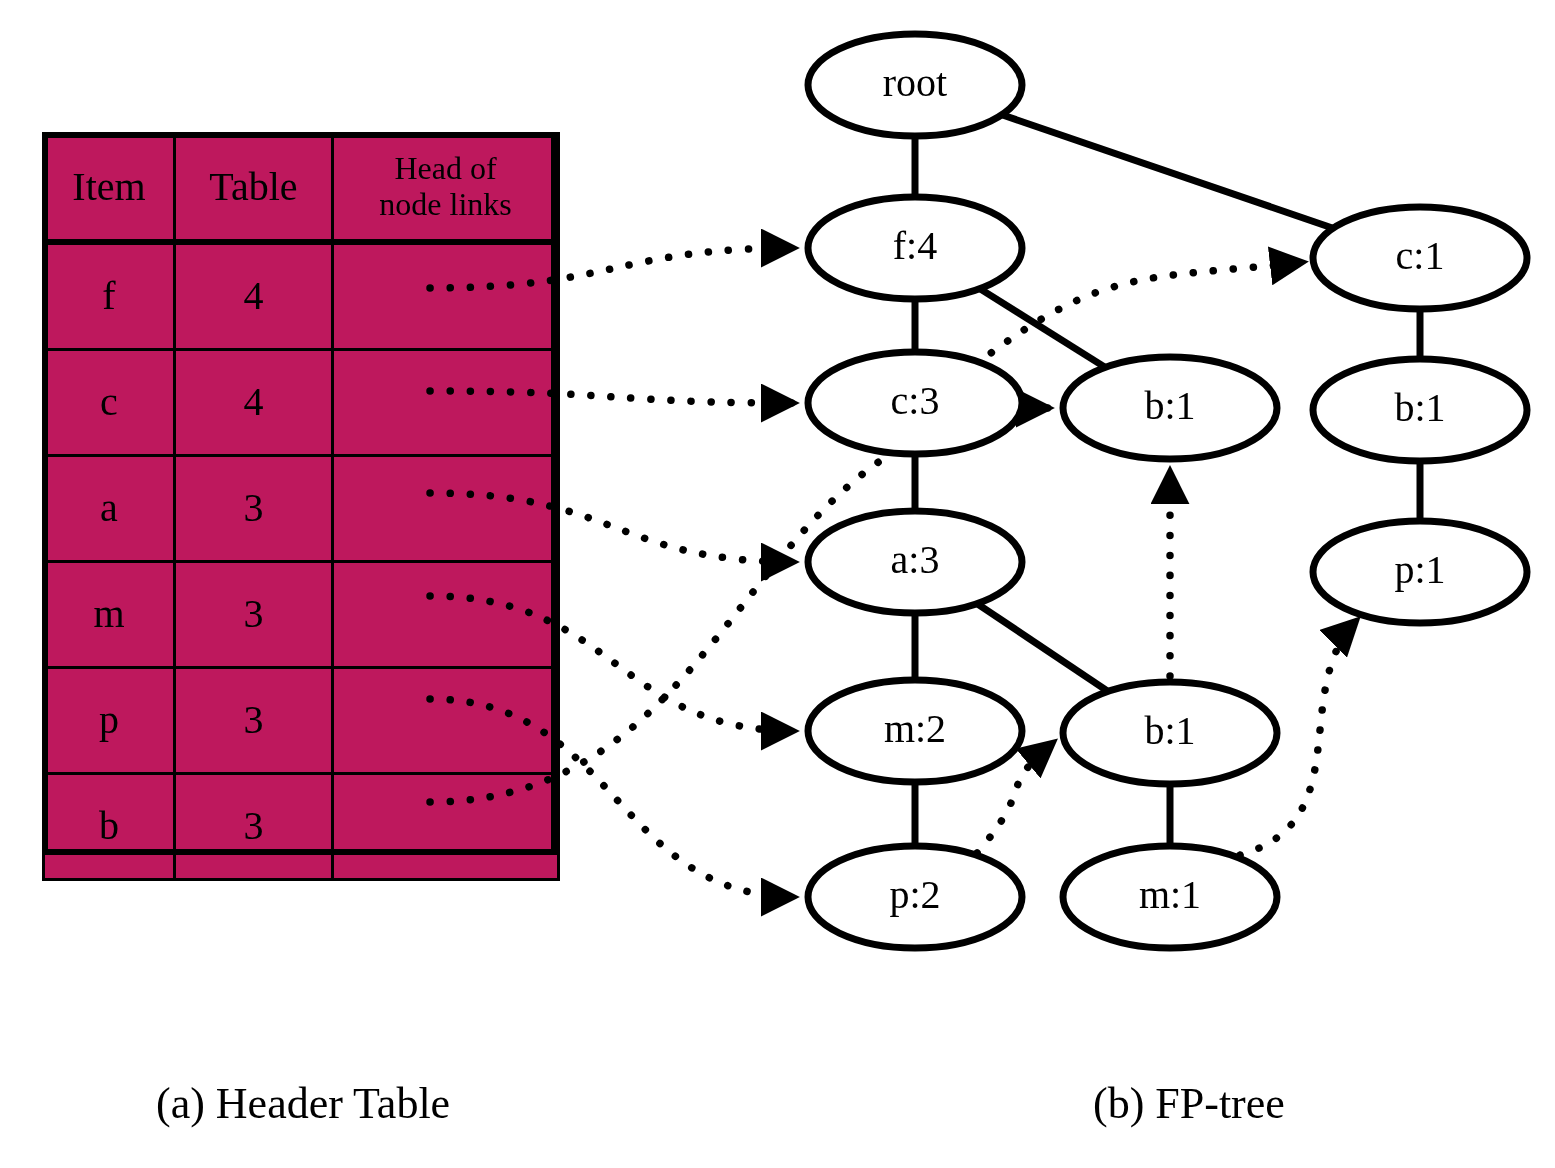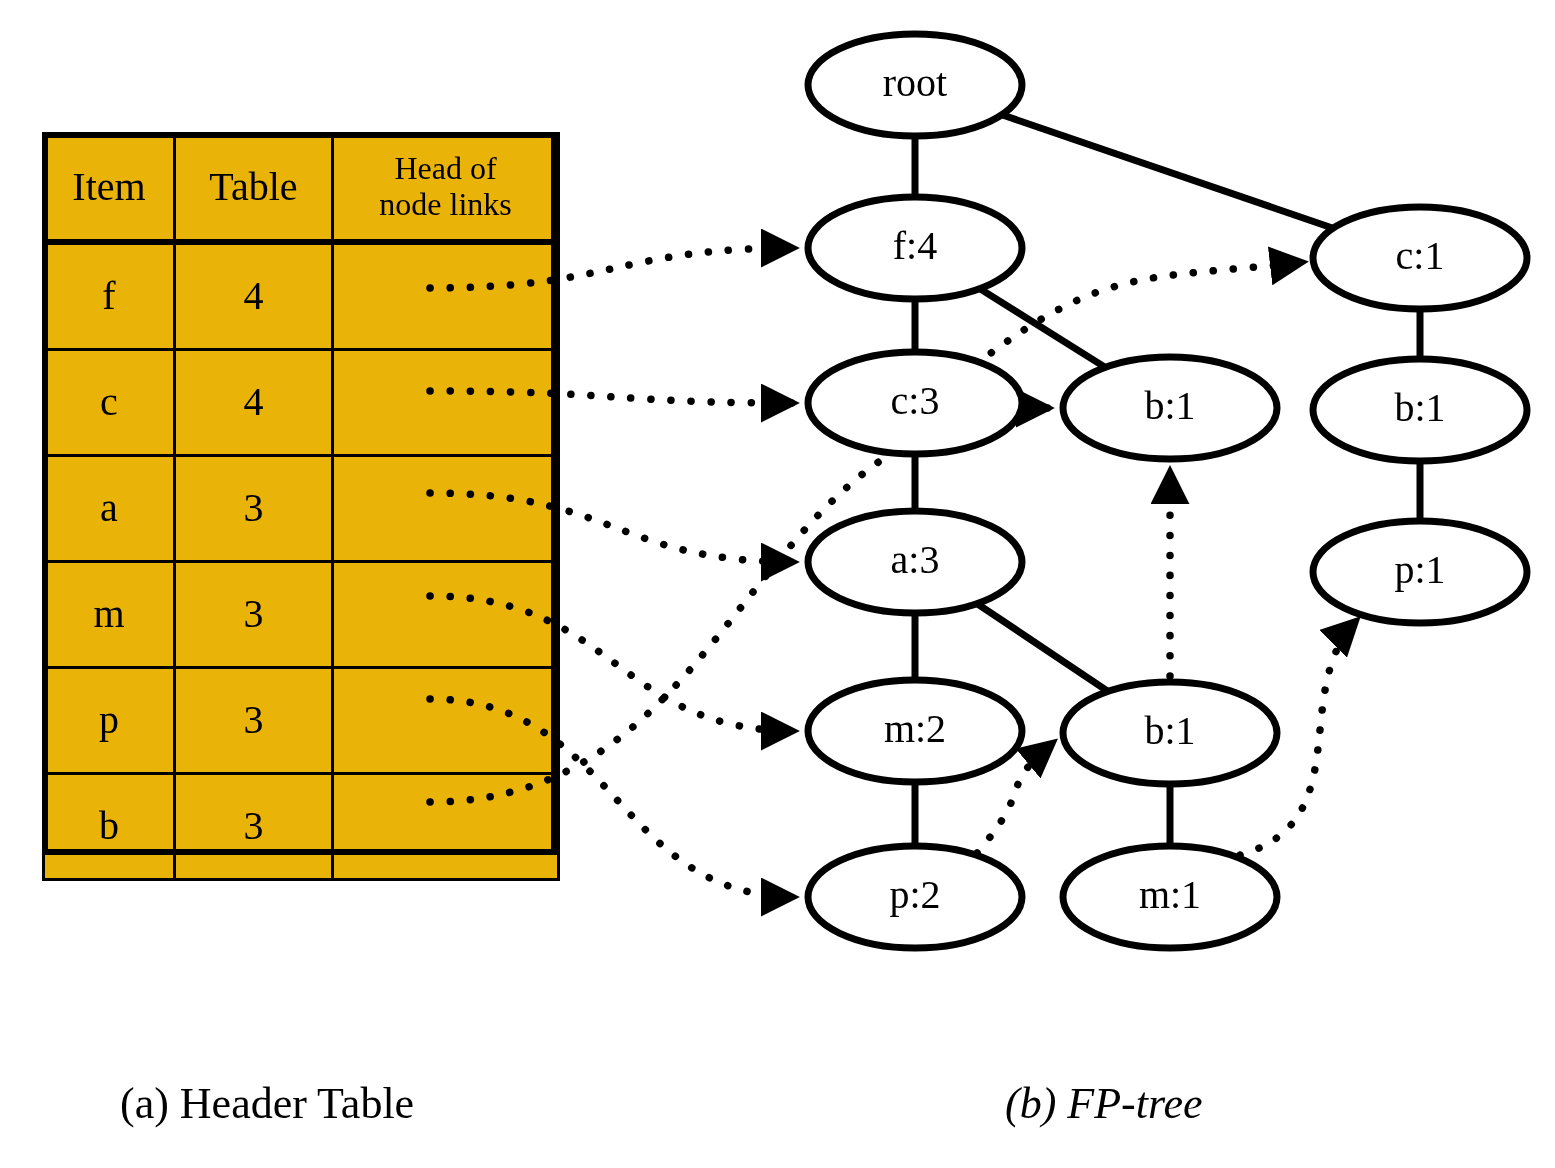--- a/index.html
+++ b/index.html
@@ -18,21 +18,21 @@
 
   
   #header-table {
     position: absolute;
     left: 42px;
     top: 132px;
     width: 515px;
     height: 723px;
     border-collapse: collapse;
     table-layout: fixed;
-    background: #eab308;
+    background: #be185d;
     padding-left: 48px;
   }
   #header-table td {
     border: 3px solid #000000;
     text-align: center;
     vertical-align: middle;
     font-size: 40px;
     color: #000000;
     line-height: 1.12;
     padding: 0;
@@ -94,23 +94,24 @@
     fill: none;
   }
 
   
   .caption {
     position: absolute;
     font-family: "Liberation Serif", "DejaVu Serif", serif;
     font-size: 44px;
     color: #000000;
     white-space: nowrap;
+    margin-left: 36px;
   }
   #caption-a { left: 120px; top: 1078px; }
-  #caption-b { left: 1005px; top: 1078px; font-style: italic; }
+  #caption-b { left: 1057px; top: 1078px; }
 </style>
 </head>
 <body>
 
 <div id="canvas">
 
   <table id="header-table">
     <colgroup>
       <col class="c-item">
         <col class="c-count">

